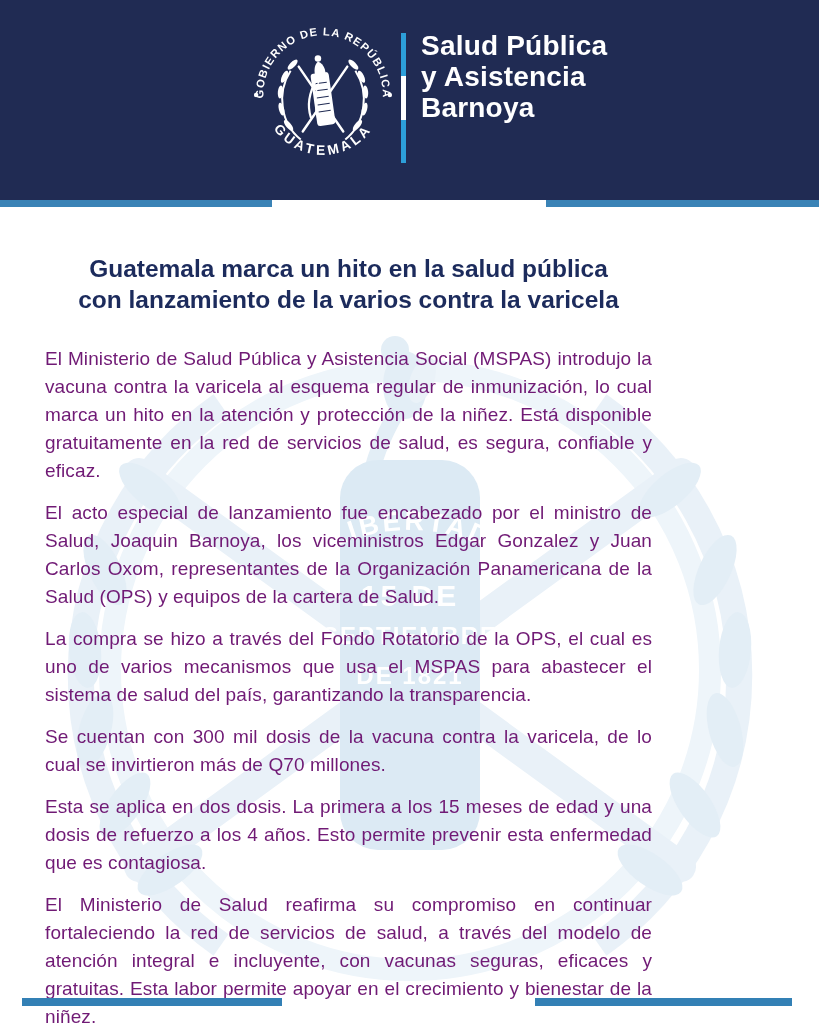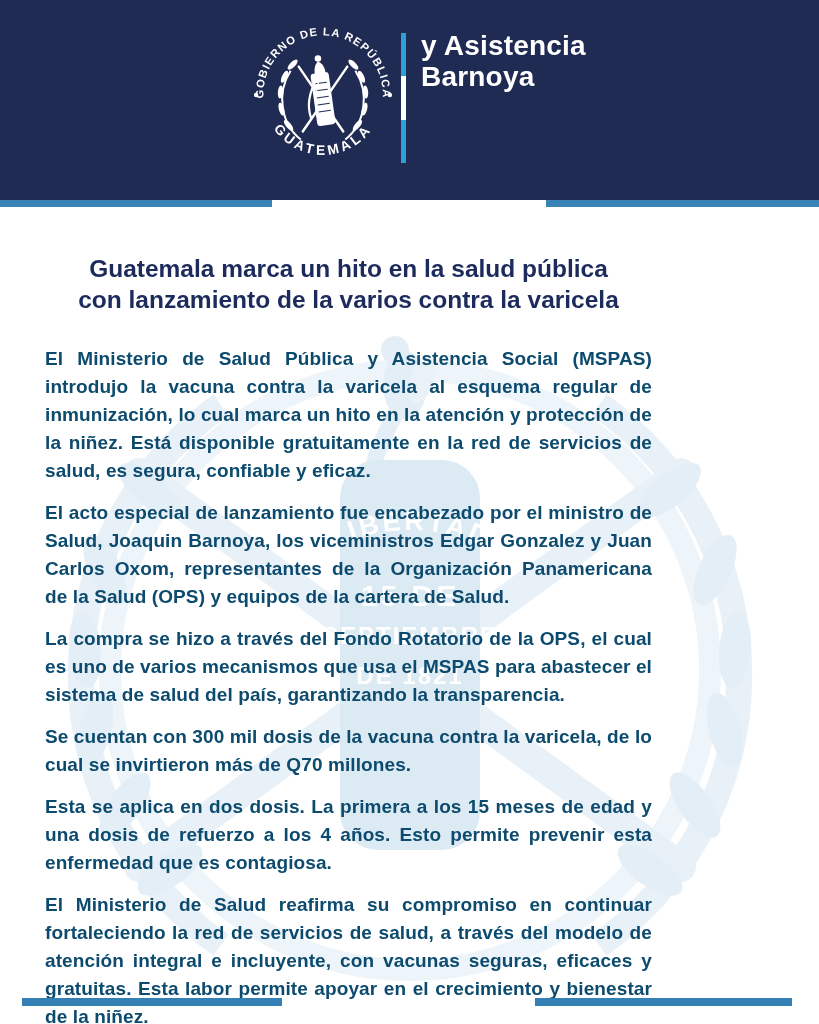--- a/index.html
+++ b/index.html
@@ -20,21 +20,21 @@
   
   .top-strip{position:absolute;top:200px;left:0;width:819px;height:7px;background:transparent;}
   .top-strip .seg-left{position:absolute;left:0;top:0;width:272px;height:7px;background:#3a83b6;}
   .top-strip .seg-right{position:absolute;left:546px;top:0;width:273px;height:7px;background:#3a83b6;}
   
   .watermark{position:absolute;left:0;top:310px;width:819px;height:700px;z-index:0;pointer-events:none;}
   
   .content{position:absolute;top:207px;left:2px;width:693px;z-index:1;}
   .title{margin:46px 36px 30px;text-align:center;color:#1c2b5c;font-size:24.5px;font-weight:700;line-height:31px;}
   .paragraphs{margin:0 43px;}
-  .paragraphs p{margin:12px 0 14px 0;text-align:justify;color:#0c4a6e;font-size:19px;line-height:28px;font-weight:700;letter-spacing:.1px;}
+  .paragraphs p{margin:12px 0 14px 0;text-align:justify;color:#701a75;font-size:19px;line-height:28px;font-weight:400;letter-spacing:.1px;}
   
   .bar{position:absolute;height:8px;background:#3380b5;z-index:2;}
   .bar-left{left:22px;bottom:18px;width:260px;}
   .bar-right{left:535px;bottom:18px;width:257px;}
   .seal text, .watermark text{font-family:"Liberation Sans",sans-serif;}
 </style>
 </head>
 <body>
 
 <div class="page">
@@ -95,20 +95,21 @@
       </g>
     </svg>
 
     <div class="flag-divider">
       <div class="b"></div>
       <div class="w"></div>
       <div class="b"></div>
     </div>
 
     <div class="ministry">
+      <div class="mb">Salud Pública</div>
       <div class="mb">y Asistencia</div>
       <div class="mb">Barnoya</div>
     </div>
   </div>
 
   <div class="top-strip">
     <div class="seg-left"></div>
     <div class="seg-right"></div>
   </div>
 

